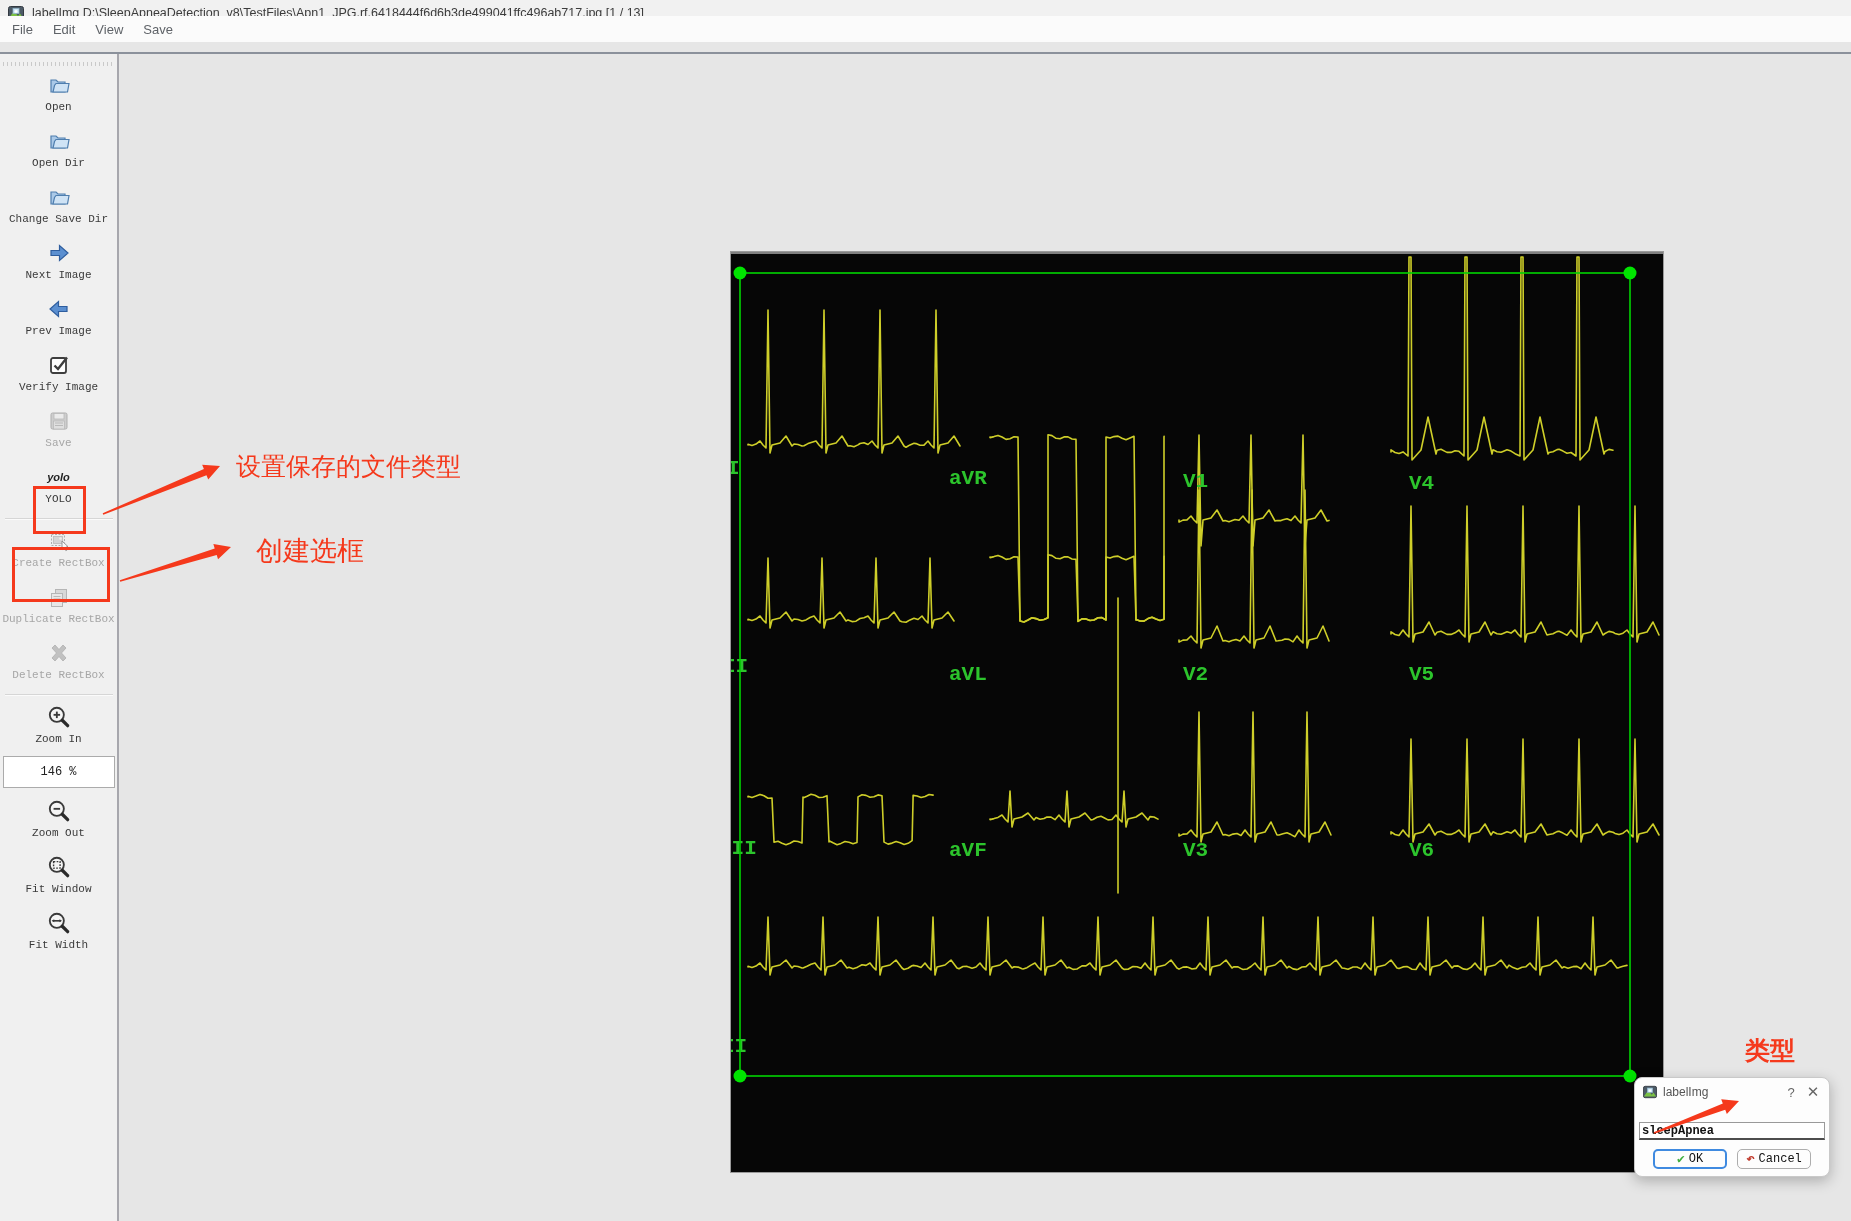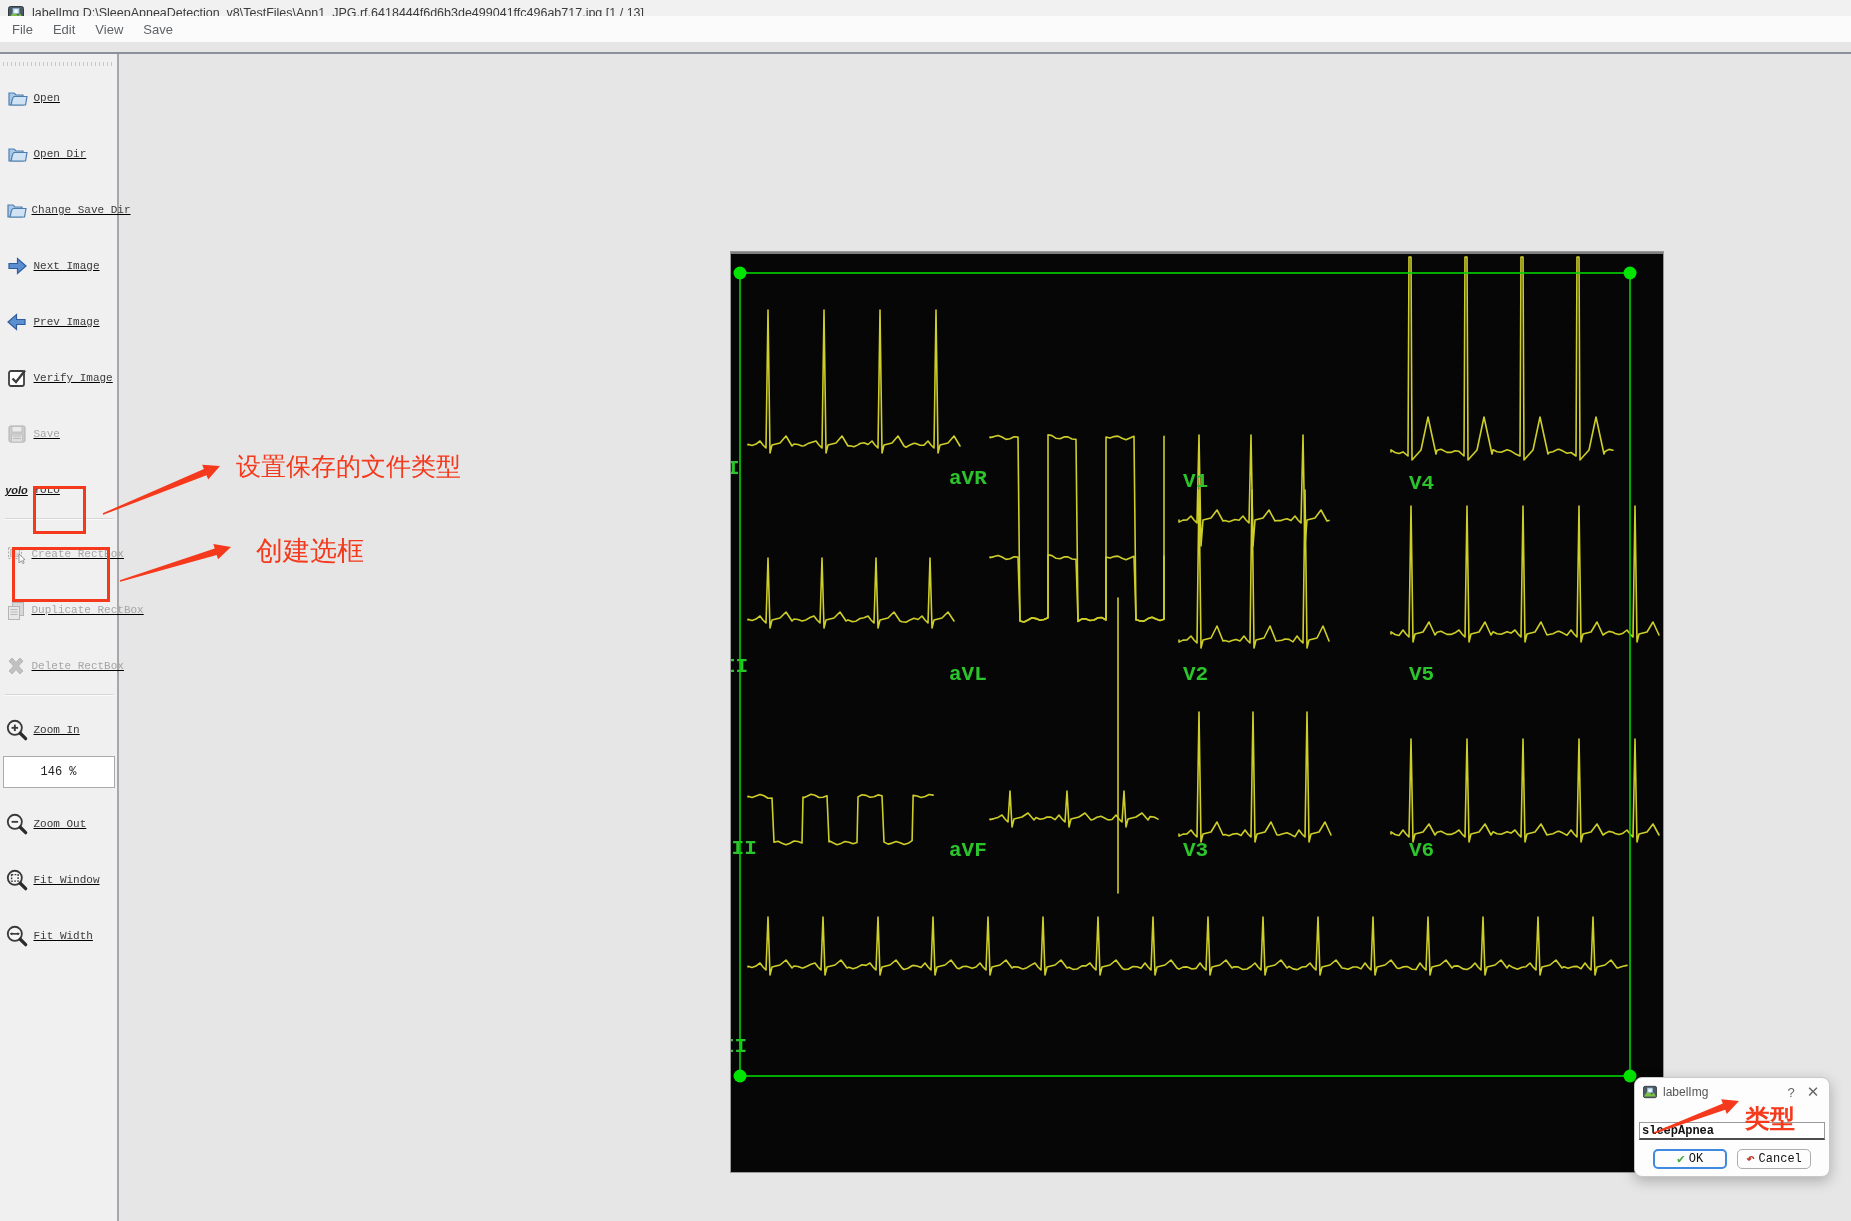--- a/index.html
+++ b/index.html
@@ -35,23 +35,23 @@
     position:absolute;left:0;top:0;width:119px;height:1167px;
     background:#f0f0f0;border-right:2px solid #a7a7ad;box-sizing:border-box;
     display:flex;flex-direction:column;align-items:center;
     padding-top:8px;
   }
   .toolbar::before{
     content:"";display:block;width:112px;height:4px;margin-bottom:2px;
     background:repeating-linear-gradient(90deg,#c9c9c9 0 1px,transparent 1px 4px);
   }
   .tb-item{
-    width:112px;height:56px;display:flex;align-items:center;
+    width:112px;height:56px;display:flex;flex-direction:column;align-items:center;
     justify-content:flex-start;gap:3px;box-sizing:border-box;padding-top:4px;
-    cursor:default;border-radius:3px;text-decoration:underline;
+    cursor:default;border-radius:3px;
   }
   .tb-item .tb-ico{width:28px;height:26px;display:flex;align-items:center;justify-content:center;}
   .tb-item .tb-lbl{
     font-family:"Liberation Mono", monospace;font-size:11px;color:#3a3a3a;
     white-space:nowrap;letter-spacing:0px;
   }
   .tb-item.disabled .tb-lbl{color:#a6a6a6;}
   .tb-item.disabled .tb-ico{filter:grayscale(1);opacity:.65;}
   .tb-sep{width:108px;height:1px;background:#d6d6d6;border-bottom:1px solid #fbfbfb;margin:2px 0 4px 0;flex:0 0 auto;}
   .tb-spin{
@@ -350,14 +350,14 @@
 <div class="anno">
   <div class="red-box" style="left: 33px; top: 486px; width: 53px; height: 48px; border-color: rgb(245, 57, 28);"></div>
   <div class="red-box" style="left: 12px; top: 547px; width: 98px; height: 55px; border-color: rgb(245, 57, 28);"></div>
   <svg id="anno-arrows" width="1851" height="1221" viewBox="0 0 1851 1221">
       <path d="M102.69635491499496,513.2598651053002 L203.9068104947326,468.92732839762675 L202.16085125595362,464.6715527531029 L220,466 L208.2337529560545,479.47425064709887 L206.4877937172755,475.218475002575 L103.30364508500504,514.7401348946998 Z" fill="#f5391c"></path>
       <path d="M119.76569999932387,580.2350794095573 L214.70581318827303,548.4350875041413 L213.35858818438524,544.0367941090959 L231,547 L218.04458819790793,559.3352059179493 L216.69736319402014,554.936912522904 L120.23430000067613,581.7649205904427 Z" fill="#f5391c"></path>
       <path d="M1653.718136192955,1132.2512992625368 L1722.8280640707928,1103.4552980066812 L1721.207347180284,1099.1502687662671 L1739,1101 L1726.8446233211841,1114.1242835155333 L1725.2239064306752,1109.8192542751192 L1654.281863807045,1133.7487007374632 Z" fill="#f5391c"></path>
     </svg>
   <div class="red-note" style="left: 236px; top: 450px; font-size: 25px; color: rgb(245, 57, 28);">设置保存的文件类型</div>
   <div class="red-note" style="left: 256px; top: 533px; font-size: 27px; color: rgb(245, 57, 28);">创建选框</div>
-  <div class="red-note" style="left: 1745px; top: 1102px; font-size: 25px; font-weight: bold; color: rgb(245, 57, 28);">类型</div>
+  <div class="red-note" style="left: 1745px; top: 1034px; font-size: 25px; font-weight: bold; color: rgb(245, 57, 28);">类型</div>
 </div>
 
 </body></html>

